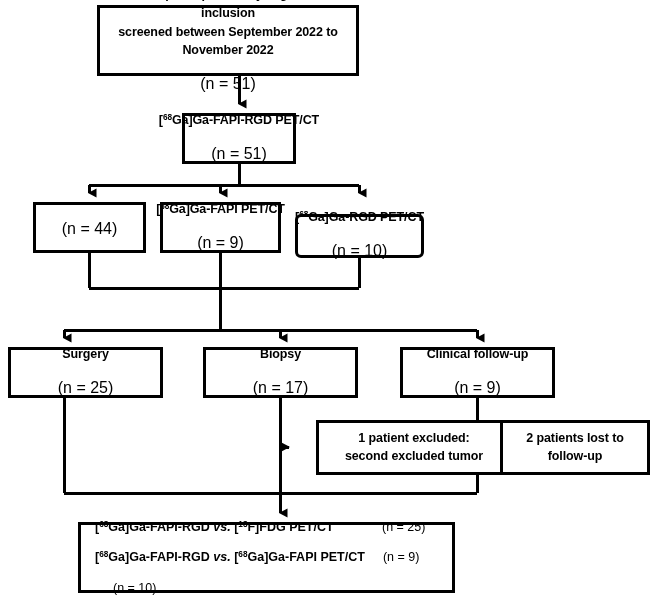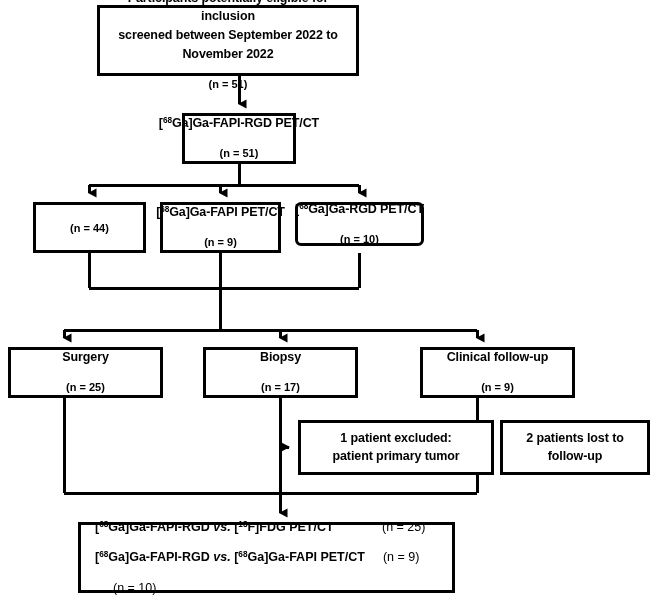--- a/index.html
+++ b/index.html
@@ -43,41 +43,41 @@
     font-weight: bold;
     font-size: 12.5px;
     line-height: 1.42;
     letter-spacing: -0.1px;
     white-space: nowrap;
   }
   .node .title.wrap {
     white-space: normal;
   }
   .node .count {
-    font-weight: bold;
-    font-size: 11px;
+    font-weight: normal;
+    font-size: 16px;
     line-height: 1.42;
     margin-top: 3px;
   }
   sup {
     font-size: 0.66em;
     vertical-align: 0.45em;
     line-height: 0;
   }
   
   #node-screened      { left: 97px;  top: 5px;   width: 262px; height: 71px; }
   #node-screened .title { line-height: 1.5; }
   #node-fapirgd       { left: 182px; top: 113px; width: 114px; height: 51px; }
   #node-fdg           { left: 33px;  top: 202px; width: 113px; height: 51px; }
   #node-fapi          { left: 160px; top: 202px; width: 121px; height: 51px; }
-  #node-rgd           { left: 295px; top: 202px; width: 129px; height: 44px; border-radius: 6px; }
+  #node-rgd           { left: 295px; top: 214px; width: 129px; height: 44px; border-radius: 6px; }
   #node-surgery       { left: 8px;   top: 347px; width: 155px; height: 51px; }
   #node-biopsy        { left: 203px; top: 347px; width: 155px; height: 51px; }
-  #node-clinical      { left: 400px; top: 347px; width: 155px; height: 51px; margin-left: 20px; }
-  #node-excluded      { left: 298px; top: 420px; width: 196px; height: 55px; }
+  #node-clinical      { left: 400px; top: 347px; width: 155px; height: 51px; }
+  #node-excluded      { left: 316px; top: 420px; width: 196px; height: 55px; }
   #node-lost          { left: 500px; top: 420px; width: 150px; height: 55px; align-items: center; }
   #node-comparisons   { left: 78px;  top: 522px; width: 377px; height: 71px;
                         align-items: stretch; justify-content: center; padding: 6px 14px; }
 
   .cmp-row {
     display: flex;
     align-items: baseline;
     justify-content: space-between;
     font-size: 12.5px;
     line-height: 1.62;
@@ -172,21 +172,21 @@
   </div>
 
   <div class="node" id="node-clinical">
     <div class="title">Clinical follow-up</div>
     <div class="count">(n = 9)</div>
   </div>
 
   <div class="node" id="node-excluded">
     <div class="title wrap">
       <span>1 patient excluded:</span><br>
-      <span>patient primary tumor</span>
+      <span>second excluded tumor</span>
     </div>
   </div>
 
   <div class="node" id="node-lost">
     <div class="title wrap">
       <span>2 patients lost to</span><br>
       <span>follow-up</span>
     </div>
   </div>
 

